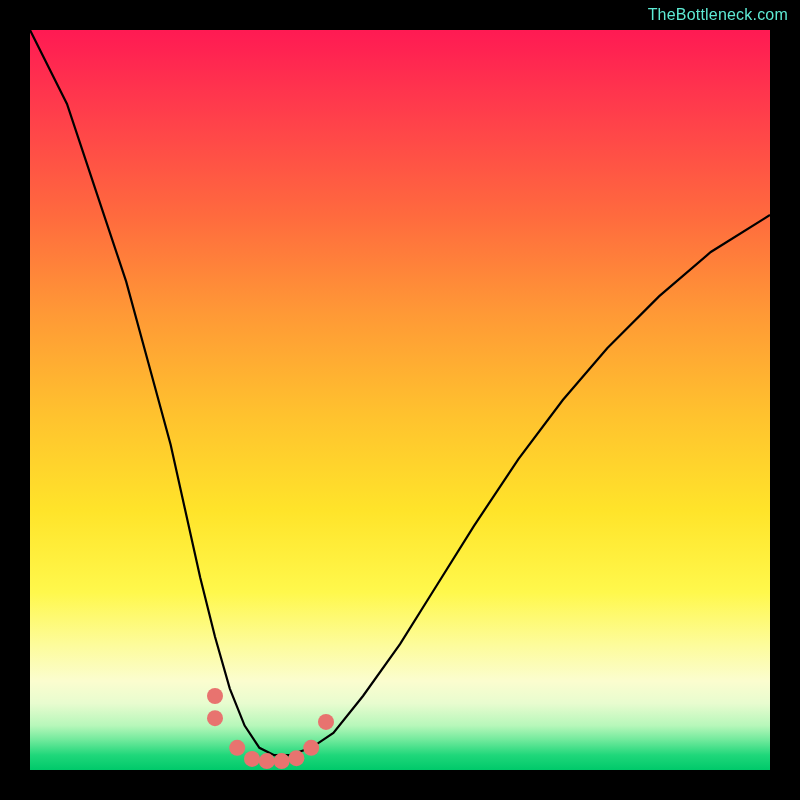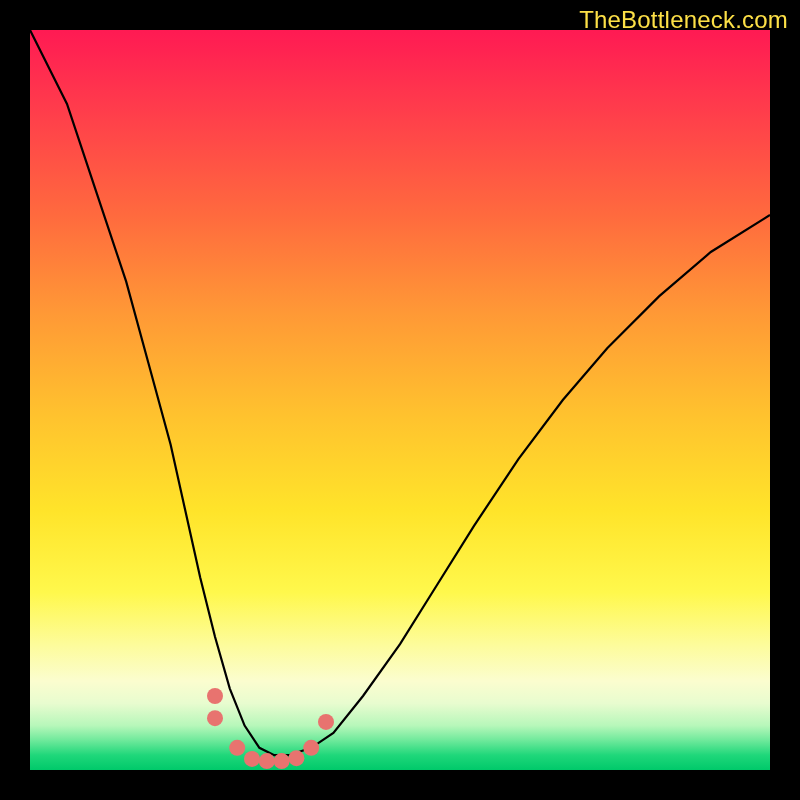--- a/index.html
+++ b/index.html
@@ -55,22 +55,22 @@
     position: absolute;
     left: 0;
     top: 0;
     width: 740px;
     height: 740px;
   }
   .watermark {
     position: absolute;
     top: 6px;
     right: 12px;
-    color: #fde047;
-    font-size: 24px;
+    color: #5eead4;
+    font-size: 16px;
     font-weight: 500;
     letter-spacing: 0.2px;
   }
   .markers circle {
     fill: #e8736f;
   }
 </style>
 </head>
 <body>
 

